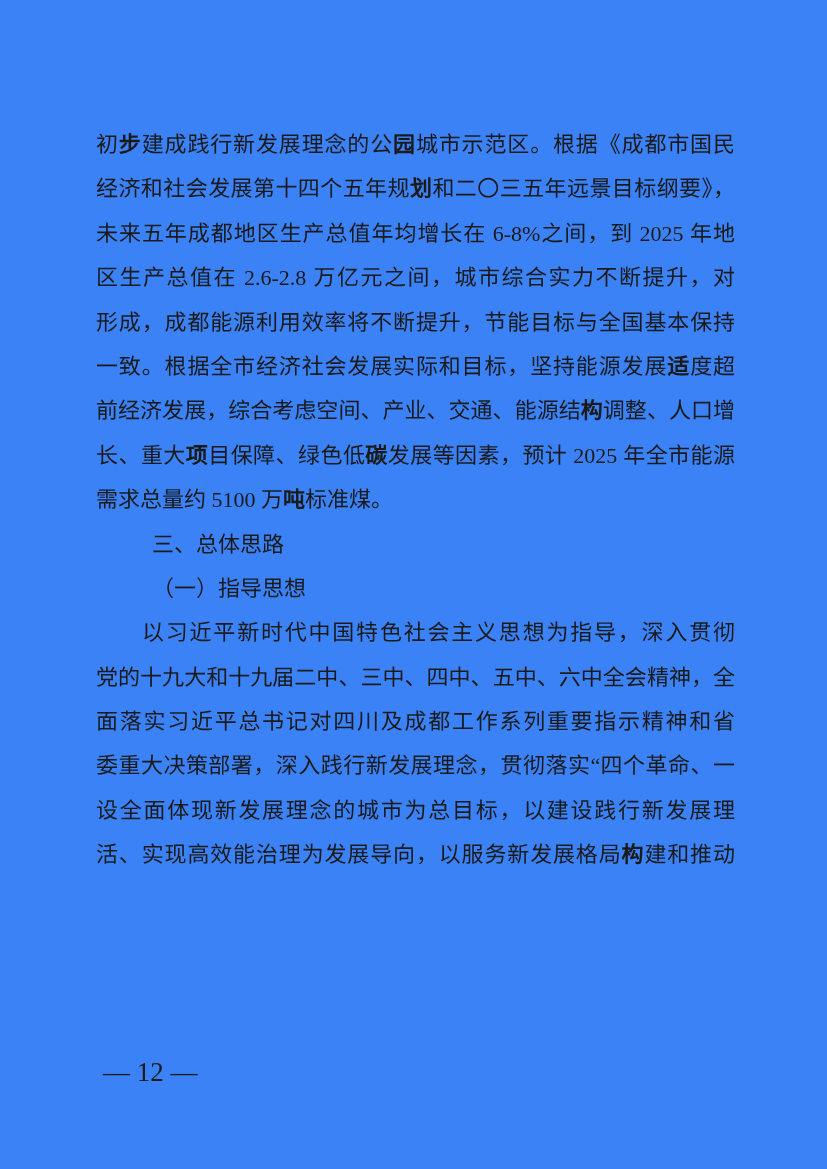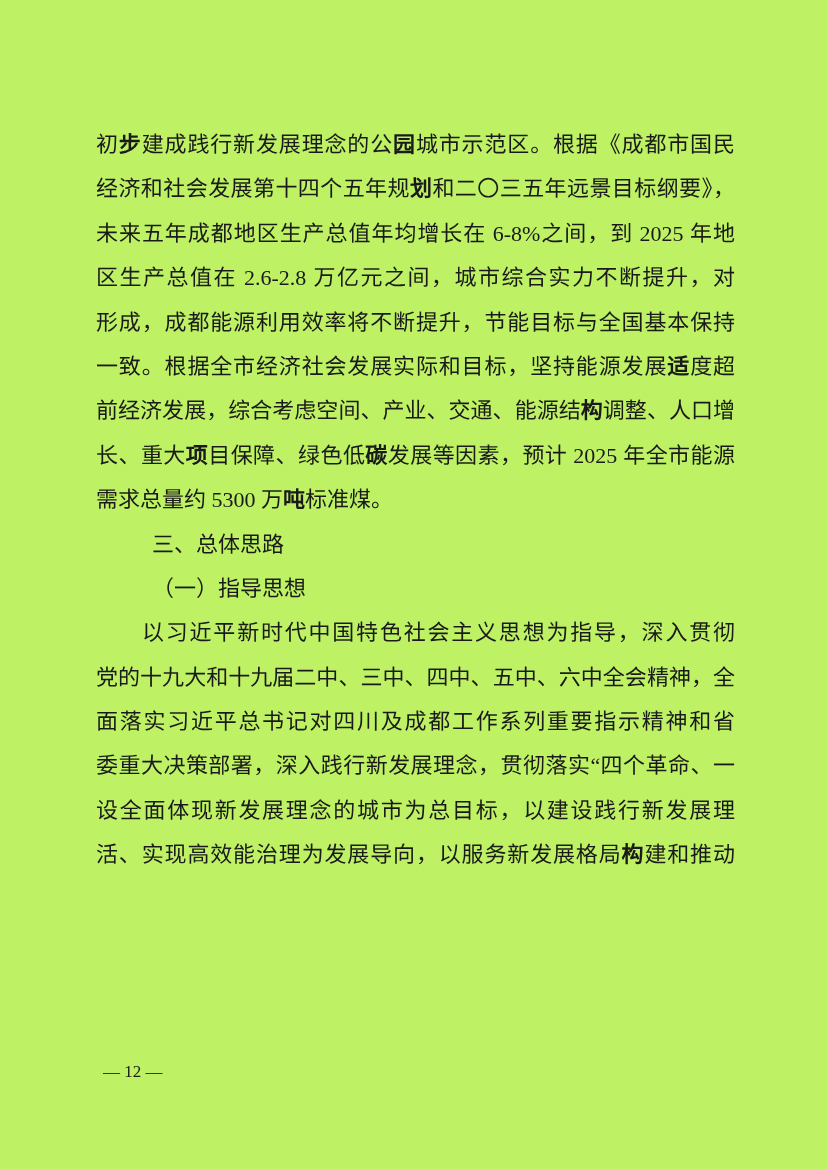--- a/index.html
+++ b/index.html
@@ -4,21 +4,21 @@
 <style>
   html, body {
     margin: 0;
     padding: 0;
     background: #ffffff;
   }
   .page {
     position: relative;
     width: 827px;
     height: 1169px;
-    background: #bef264;
+    background: #3b82f6;
     color: #000000;
     font-family: "Liberation Serif", "DejaVu Serif", serif;
     overflow: hidden;
   }
   .text-block {
     position: absolute;
     left: 96px;
     top: 123px;
     width: 639px;
   }
@@ -48,38 +48,38 @@
   }
   .run.bold {
     font-weight: bold;
   }
   .footer {
     position: absolute;
     left: 103px;
     top: 1056px;
     height: 32px;
     line-height: 32px;
-    font-size: 17px;
+    font-size: 27px;
     color: #1a1a1a;
   }
 </style>
 </head>
 <body>
 
 <div class="page">
   <div class="text-block">
       <div class="line justify"><span class="run">初</span><span class="run bold">步</span><span class="run">建成践行新发展理念的公</span><span class="run bold">园</span><span class="run">城市示范区。根据《成都市国民</span></div>
       <div class="line justify"><span class="run">经济和社会发展第十四个五年规</span><span class="run bold">划</span><span class="run">和二〇三五年远景目标纲要》，</span></div>
       <div class="line justify"><span class="run">未来五年成都地区生产总值年均增长在 6-8%之间，到 2025 年地</span></div>
       <div class="line justify"><span class="run">区生产总值在 2.6-2.8 万亿元之间，城市综合实力不断提升，对</span></div>
       <div class="line justify"><span class="run">形成，成都能源利用效率将不断提升，节能目标与全国基本保持</span></div>
       <div class="line justify"><span class="run">一致。根据全市经济社会发展实际和目标，坚持能源发展</span><span class="run bold">适</span><span class="run">度超</span></div>
       <div class="line justify"><span class="run">前经济发展，综合考虑空间、产业、交通、能源结</span><span class="run bold">构</span><span class="run">调整、人口增</span></div>
       <div class="line justify"><span class="run">长、重大</span><span class="run bold">项</span><span class="run">目保障、绿色低</span><span class="run bold">碳</span><span class="run">发展等因素，预计 2025 年全市能源</span></div>
-      <div class="line left"><span class="run">需求总量约 5300 万</span><span class="run bold">吨</span><span class="run">标准煤。</span></div>
+      <div class="line left"><span class="run">需求总量约 5100 万</span><span class="run bold">吨</span><span class="run">标准煤。</span></div>
       <div class="line left indent-heading"><span class="run">三、总体思路</span></div>
       <div class="line left indent-heading"><span class="run">（一）指导思想</span></div>
       <div class="line justify indent-paragraph"><span class="run">以习近平新时代中国特色社会主义思想为指导，深入贯彻</span></div>
       <div class="line justify"><span class="run">党的十九大和十九届二中、三中、四中、五中、六中全会精神，全</span></div>
       <div class="line justify"><span class="run">面落实习近平总书记对四川及成都工作系列重要指示精神和省</span></div>
       <div class="line justify"><span class="run">委重大决策部署，深入践行新发展理念，贯彻落实“四个革命、一</span></div>
       <div class="line justify"><span class="run">设全面体现新发展理念的城市为总目标，以建设践行新发展理</span></div>
       <div class="line justify"><span class="run">活、实现高效能治理为发展导向，以服务新发展格局</span><span class="run bold">构</span><span class="run">建和推动</span></div>
     </div>
   <div class="footer">— 12 —</div>

